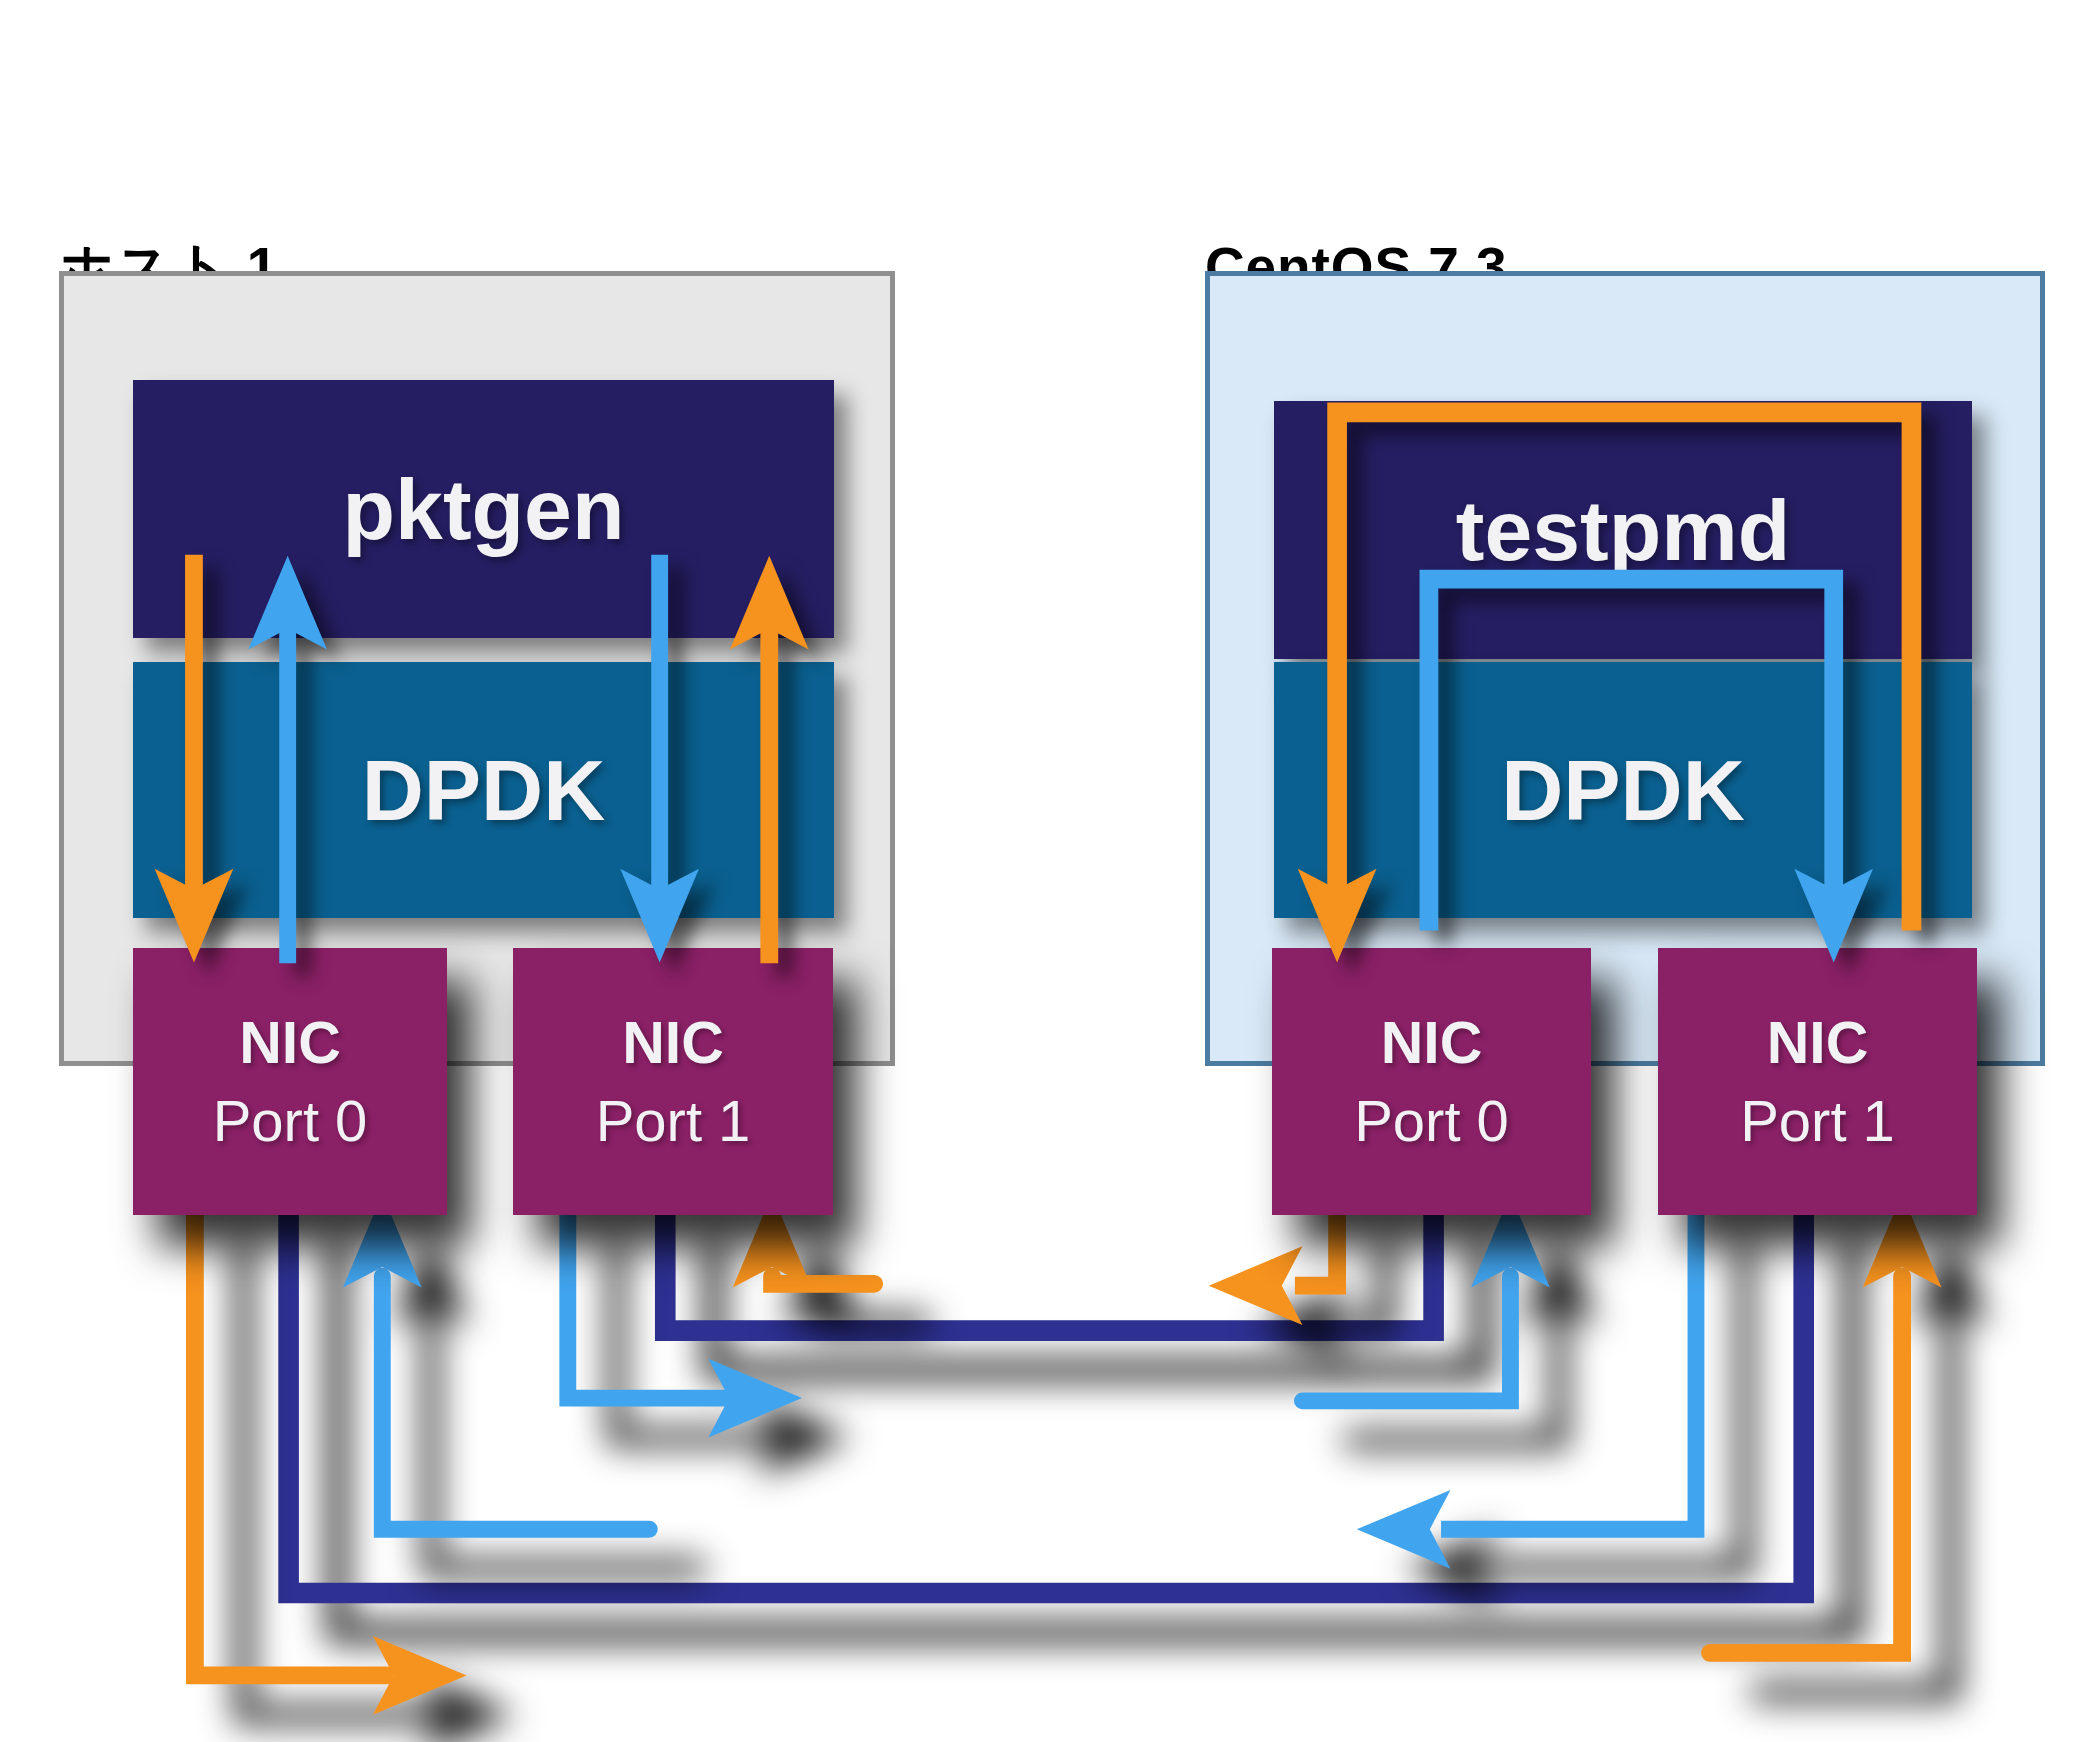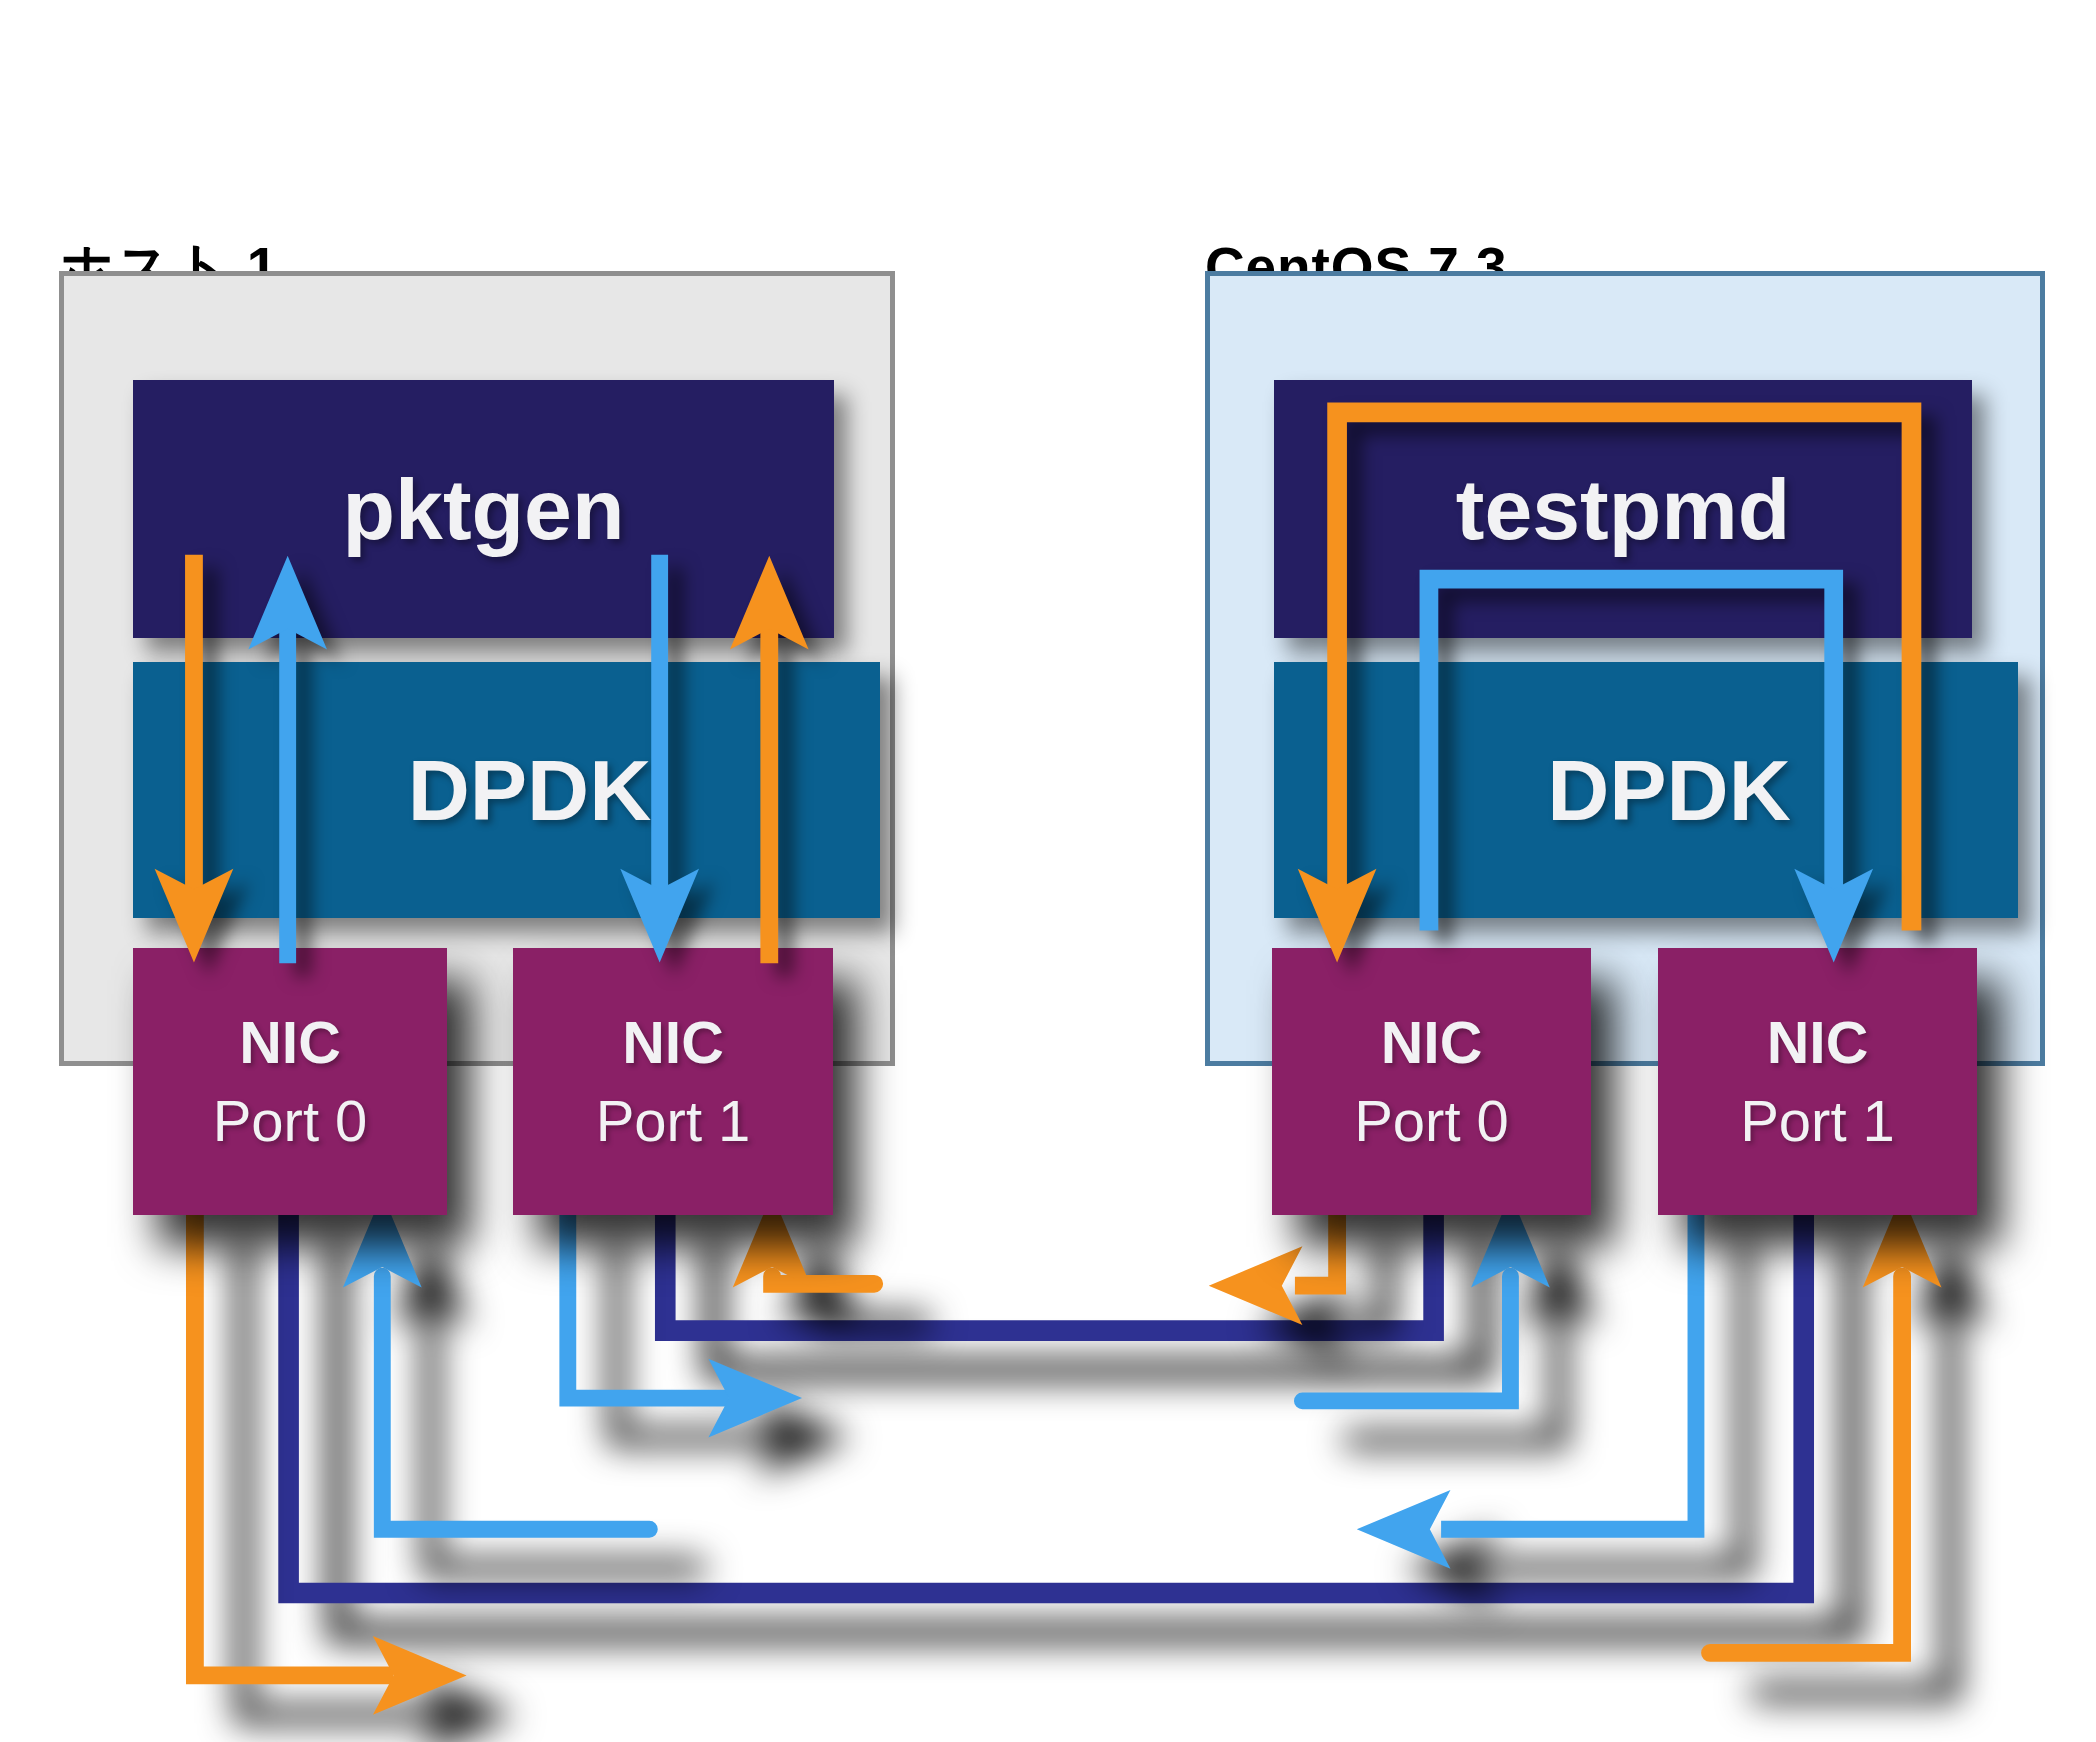--- a/index.html
+++ b/index.html
@@ -5,21 +5,21 @@
   html,body{margin:0;padding:0;background:#ffffff;}
   body{font-family:"Liberation Sans","DejaVu Sans",sans-serif;}
   .stage{position:relative;width:2097px;height:1743px;background:#ffffff;overflow:hidden;border-radius:18px;}
   .abs{position:absolute;}
   .host-label{color:#000;font-weight:700;font-size:55px;line-height:1.32;letter-spacing:0.9px;white-space:pre;}
   .host-box{box-sizing:border-box;}
   .host-gray{background:#e7e7e7;border:5.6px solid #8f8f8f;}
   .host-blue{background:#d9e9f7;border:5.6px solid #4c7ca1;}
   .box{display:flex;align-items:center;justify-content:center;color:#f2f2f4;font-weight:700;margin-top:16px;}
   .app-box{background:#251e62;font-size:86px;filter:drop-shadow(13px 15px 11.2px rgba(0,0,0,0.45));}
-  .dpdk-box{background:#0a6090;font-size:86px;filter:drop-shadow(13px 15px 11.2px rgba(0,0,0,0.45));padding-left:46px;}
+  .dpdk-box{background:#0a6090;font-size:86px;filter:drop-shadow(13px 15px 11.2px rgba(0,0,0,0.45));}
   .nic-box{background:#8a2066;flex-direction:column;gap:19px;filter:drop-shadow(24px 32px 20.6px rgba(0,0,0,0.8));}
   .nic-title{font-size:59px;font-weight:700;line-height:1;text-shadow:2.8px 2.8px 5.6px rgba(0,0,0,0.3);}
   .nic-port{font-size:58px;font-weight:400;line-height:1;text-shadow:2.8px 2.8px 5.6px rgba(0,0,0,0.3);}
   .box-label{text-shadow:3.7px 3.7px 7.5px rgba(0,0,0,0.35);}
   svg.layer{position:absolute;left:0;top:0;pointer-events:none;}
   #layer-cables g{filter:drop-shadow(52px 42px 18px rgba(0,0,0,0.9));}
   #layer-flows g{filter:drop-shadow(16px 14px 9px rgba(0,0,0,0.5));}
   .z1{z-index:1}.z2{z-index:2}.z3{z-index:3}.z4{z-index:4}
 </style>
 </head>
@@ -79,21 +79,21 @@
       </g>
     </svg>
 
   <div class="abs box app-box z2" style="left:133px;top:364px;width:701px;height:258px">
     <span class="box-label">pktgen</span>
   </div>
   <div class="abs box dpdk-box z2" style="left:133px;top:646px;width:701px;height:256px">
     <span class="box-label">DPDK</span>
   </div>
 
-  <div class="abs box app-box z2" style="left:1274px;top:364px;width:698px;height:258px">
+  <div class="abs box app-box z2" style="left:1274px;top:385px;width:698px;height:258px">
     <span class="box-label">testpmd</span>
   </div>
   <div class="abs box dpdk-box z2" style="left:1274px;top:646px;width:698px;height:256px">
     <span class="box-label">DPDK</span>
   </div>
 
   <div class="abs box nic-box z3" style="left:133px;top:932px;width:314px;height:267px">
     <span class="nic-title">NIC</span>
     <span class="nic-port">Port 0</span>
   </div>

